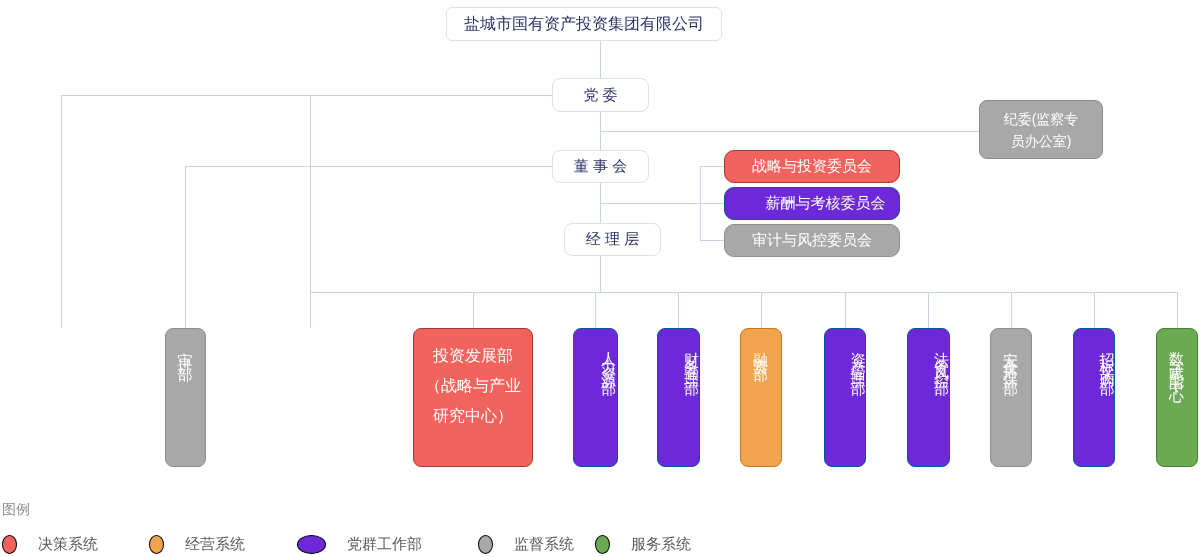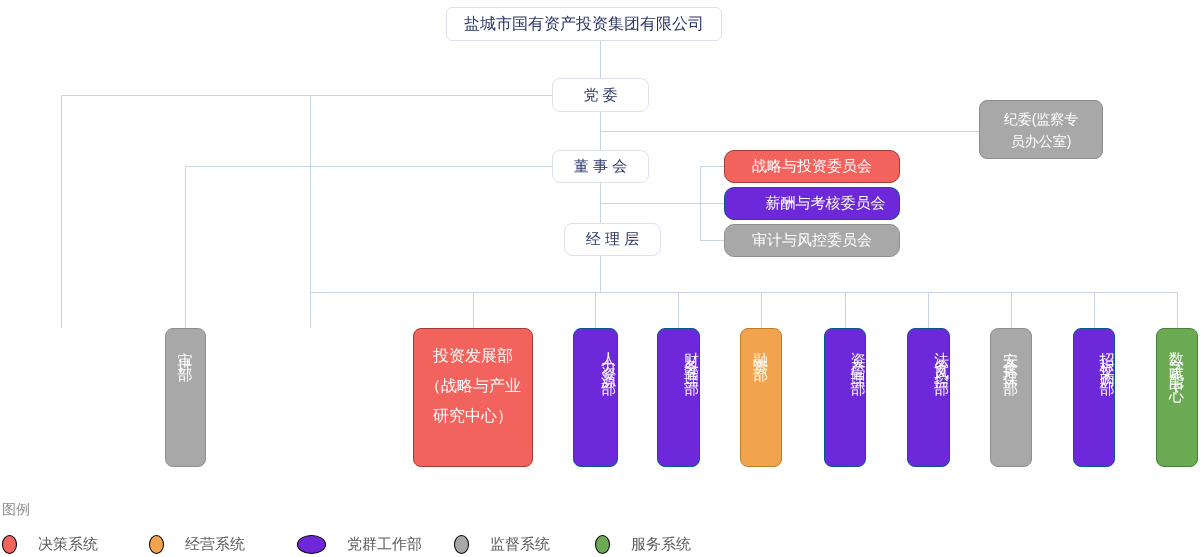--- a/index.html
+++ b/index.html
@@ -118,21 +118,21 @@
     <span class="legend-label">决策系统</span>
   </div>
   <div class="legend-item" style="left:149px;">
     <span class="dot sys-operation"></span>
     <span class="legend-label">经营系统</span>
   </div>
   <div class="legend-item" style="left:297px;">
     <span class="dot sys-control"></span>
     <span class="legend-label">党群工作部</span>
   </div>
-  <div class="legend-item" style="left:446px;padding-left:8px;">
+  <div class="legend-item" style="left:470px;padding-left:8px;">
     <span class="dot sys-supervision"></span>
     <span class="legend-label">监督系统</span>
   </div>
   <div class="legend-item" style="left:595px;">
     <span class="dot sys-service"></span>
     <span class="legend-label">服务系统</span>
   </div>
 
 </div>
 

